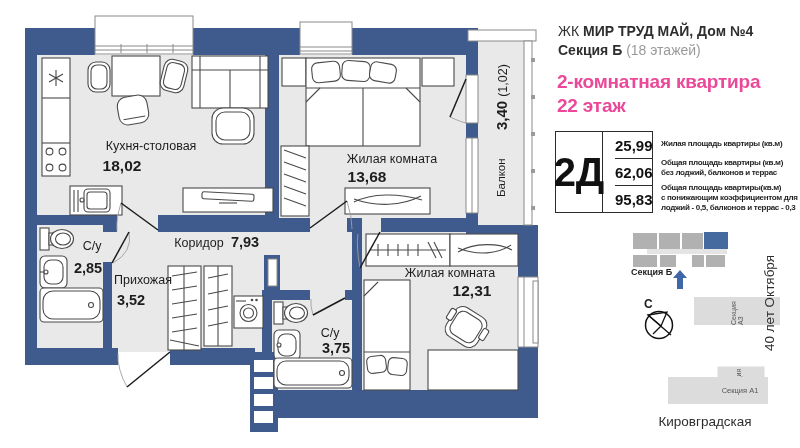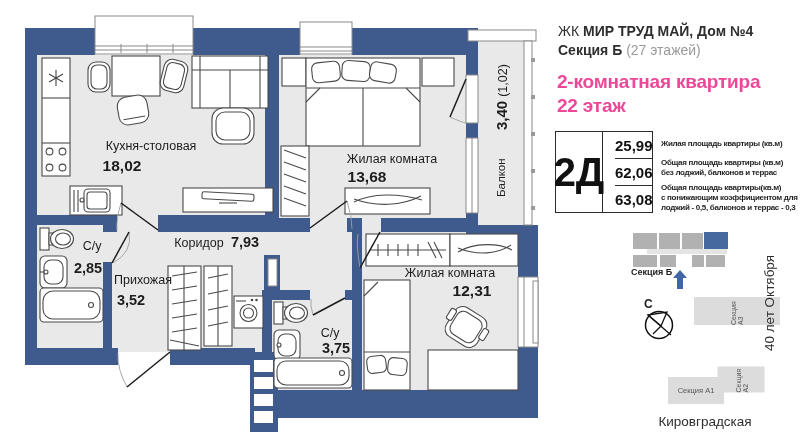--- a/index.html
+++ b/index.html
@@ -336,34 +336,34 @@
 
     <text class="balc-name" transform="translate(505,197) rotate(-90)">Балкон</text>
     <text transform="translate(507,130) rotate(-90)"><tspan class="balc-num">3,40</tspan><tspan class="balc-note" dx="4">(1,02)</tspan></text>
   </g>
 </svg>
 
 <div id="right">
 
   <div class="hdr">
     <div><span>ЖК </span><span class="b">МИР ТРУД МАЙ,  Дом №4</span></div>
-    <div><span class="b">Секция Б</span><span class="gray"> (27 этажей)</span></div>
+    <div><span class="b">Секция Б</span><span class="gray"> (18 этажей)</span></div>
   </div>
 
   <div class="title">
     <div>2-комнатная квартира</div>
     <div>22 этаж</div>
   </div>
 
   <div class="spec">
     <div class="code">2Д</div>
     <div class="vals">
       <div>25,99</div>
       <div>62,06</div>
-      <div>63,08</div>
+      <div>95,83</div>
     </div>
   </div>
   <div class="desc d1">
     <div>Жилая площадь квартиры (кв.м)</div>
   </div>
   <div class="desc d2">
     <div>Общая площадь квартиры (кв.м)</div>
     <div>без лоджий, балконов и террас</div>
   </div>
   <div class="desc d3">
@@ -396,21 +396,21 @@
       <line x1="8" y1="19" x2="31" y2="39" stroke="#111" stroke-width="1.3"></line>
       <line x1="21" y1="30" x2="13" y2="38" stroke="#111" stroke-width="1.3"></line>
     </svg>
 
     <div class="blk-light vtext" style="left:183px;top:268px;width:28px;height:86px;">
           <span>Секция А3</span>
         </div>
     <div class="blk-light vtext" style="left:188px;top:356px;width:26px;height:47px;">
           <span>Секция А2</span>
         </div>
-    <div class="blk-light" style="left:128px;top:377px;width:56px;height:27px;display:flex;align-items:center;justify-content:center;font-size:7.5px;">
+    <div class="blk-light" style="left:128px;top:377px;width:56px;height:27px;display:flex;align-items:center;justify-content:center;font-size:7.5px;padding-left:44px;">
           <span>Секция А1</span>
         </div>
 
     <div class="street-r">40 лет Октября</div>
     <div class="street-b">Кировградская</div>
   </div>
 
 </div>
 </div>
 

